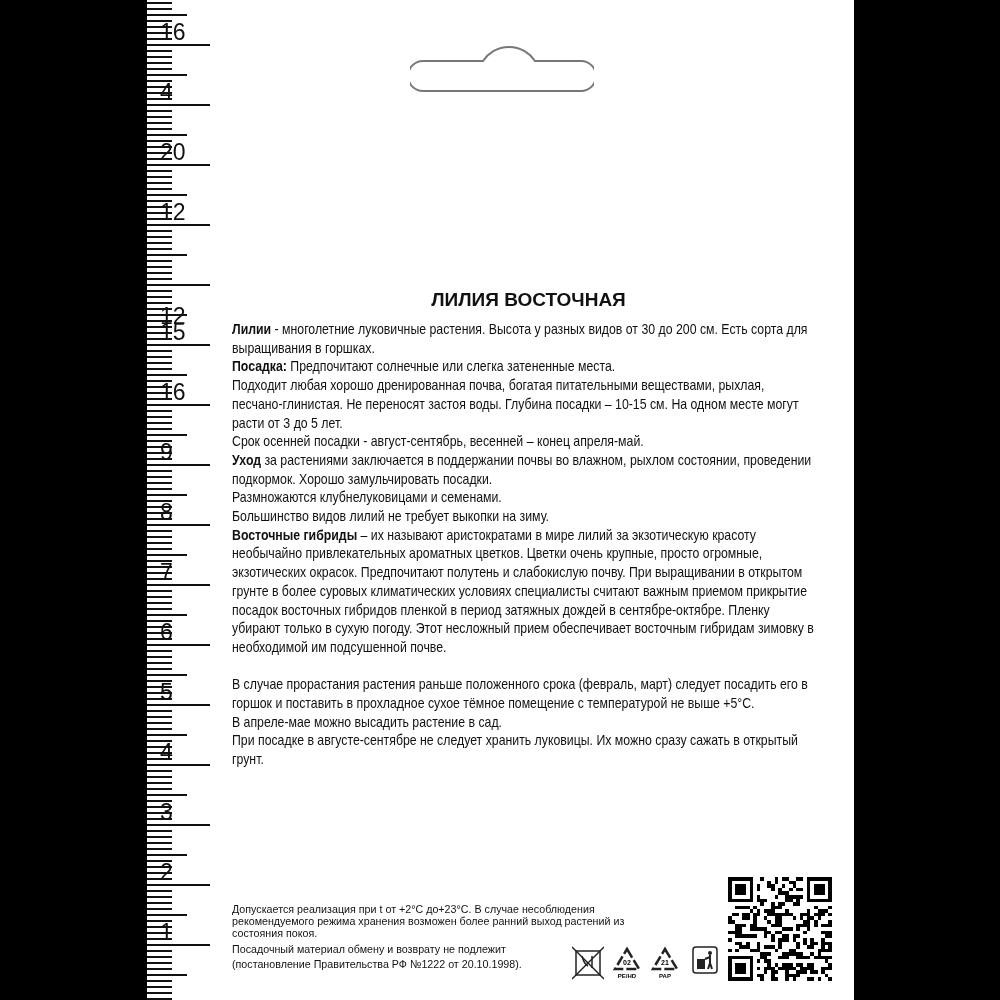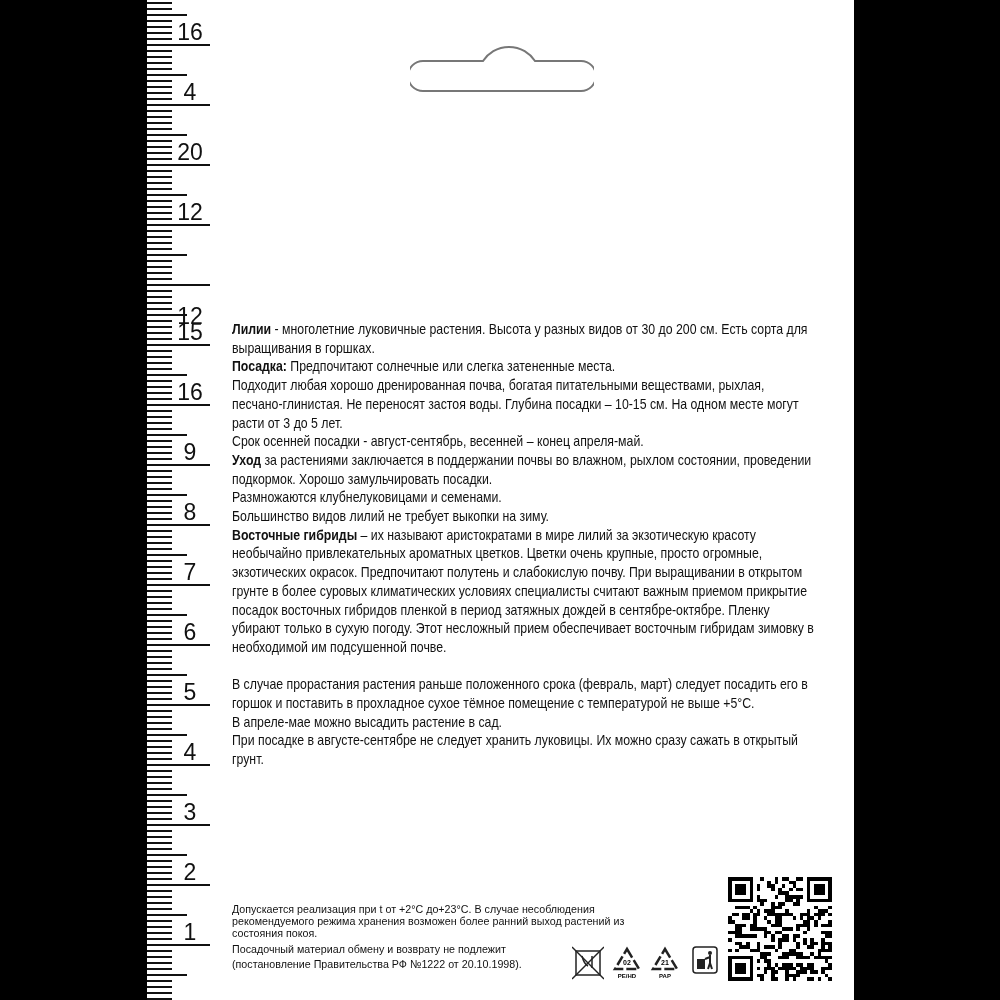--- a/index.html
+++ b/index.html
@@ -1,20 +1,20 @@
 <!DOCTYPE html>
 <html><head>
 <meta charset="utf-8">
 <style>
   html, body { margin:0; padding:0; }
   body { width:1000px; height:1000px; position:relative; overflow:hidden; background:#000; font-family:"Liberation Sans", sans-serif; color:#111; }
   .page { position:absolute; left:147px; top:0; width:707px; height:1000px; background:#fff; overflow:hidden; }
   .ruler { position:absolute; left:0; top:0; width:90px; height:1000px; }
   .tick { position:absolute; left:0; height:2px; background:#111; }
-  .cm-label { position:absolute; font-size:23px; color:#111; width:60px; text-align:center; left:13px; line-height:23px; }
+  .cm-label { position:absolute; font-size:23px; color:#111; width:60px; text-align:left; left:13px; line-height:23px; }
   .hanger { position:absolute; left:263px; top:44px; }
   .title-latin { position:absolute; left:0; width:707px; top:264px; text-align:center; font-weight:bold; font-size:18px; padding-left:56px; box-sizing:border-box; }
   .title-ru { position:absolute; left:0; width:707px; top:289px; text-align:center; font-weight:bold; font-size:19px; padding-left:56px; box-sizing:border-box; }
   .body { position:absolute; left:85px; top:320px; }
   .ln { position:absolute; left:0; white-space:nowrap; font-size:15px; line-height:18px; transform-origin:0 0; transform:scaleX(0.82); }
   .ln b { font-weight:bold; }
   .foot { position:absolute; left:85px; top:903px; font-size:11.5px; line-height:13px; }
   .foot .fl { position:absolute; left:0; white-space:nowrap; transform-origin:0 0; transform:scaleX(0.93); }
   .icons { position:absolute; left:425px; top:946px; display:flex; gap:8px; align-items:flex-start; }
   .qr { position:absolute; left:581px; top:877px; width:104px; height:104px; }
@@ -207,20 +207,21 @@
       <div class="cm-label" style="top: 741px;">4</div>
       <div class="cm-label" style="top: 801px;">3</div>
       <div class="cm-label" style="top: 861px;">2</div>
       <div class="cm-label" style="top: 921px;">1</div>
     </div>
 
   <svg class="hanger" width="184" height="50" viewBox="0 0 184 50">
     <path d="M13 17 H73 A31 31 0 0 1 125 17 H171 A13 13 0 0 1 171 47 H13 A13 13 0 0 1 13 17 Z" fill="none" stroke="#777" stroke-width="2"></path>
   </svg>
 
+  <div class="title-ru">ЛИЛИЯ ВОСТОЧНАЯ</div>
 
   <div class="body" id="desc">
       <div class="ln" style="top: 0px;"><b>Лилии</b><span> - многолетние луковичные растения. Высота у разных видов от 30 до 200 см. Есть сорта для</span></div>
       <div class="ln" style="top: 18.7px;"><span>выращивания в горшках.</span></div>
       <div class="ln" style="top: 37.4px;"><b>Посадка:</b><span> Предпочитают солнечные или слегка затененные места.</span></div>
       <div class="ln" style="top: 56.1px;"><span>Подходит любая хорошо дренированная почва, богатая питательными веществами, рыхлая,</span></div>
       <div class="ln" style="top: 74.8px;"><span>песчано-глинистая. Не переносят застоя воды. Глубина посадки – 10-15 см. На одном месте могут</span></div>
       <div class="ln" style="top: 93.5px;"><span>расти от 3 до 5 лет.</span></div>
       <div class="ln" style="top: 112.2px;"><span>Срок осенней посадки - август-сентябрь, весенней – конец апреля-май.</span></div>
       <div class="ln" style="top: 130.9px;"><b>Уход</b><span> за растениями заключается в поддержании почвы во влажном, рыхлом состоянии, проведении</span></div>

